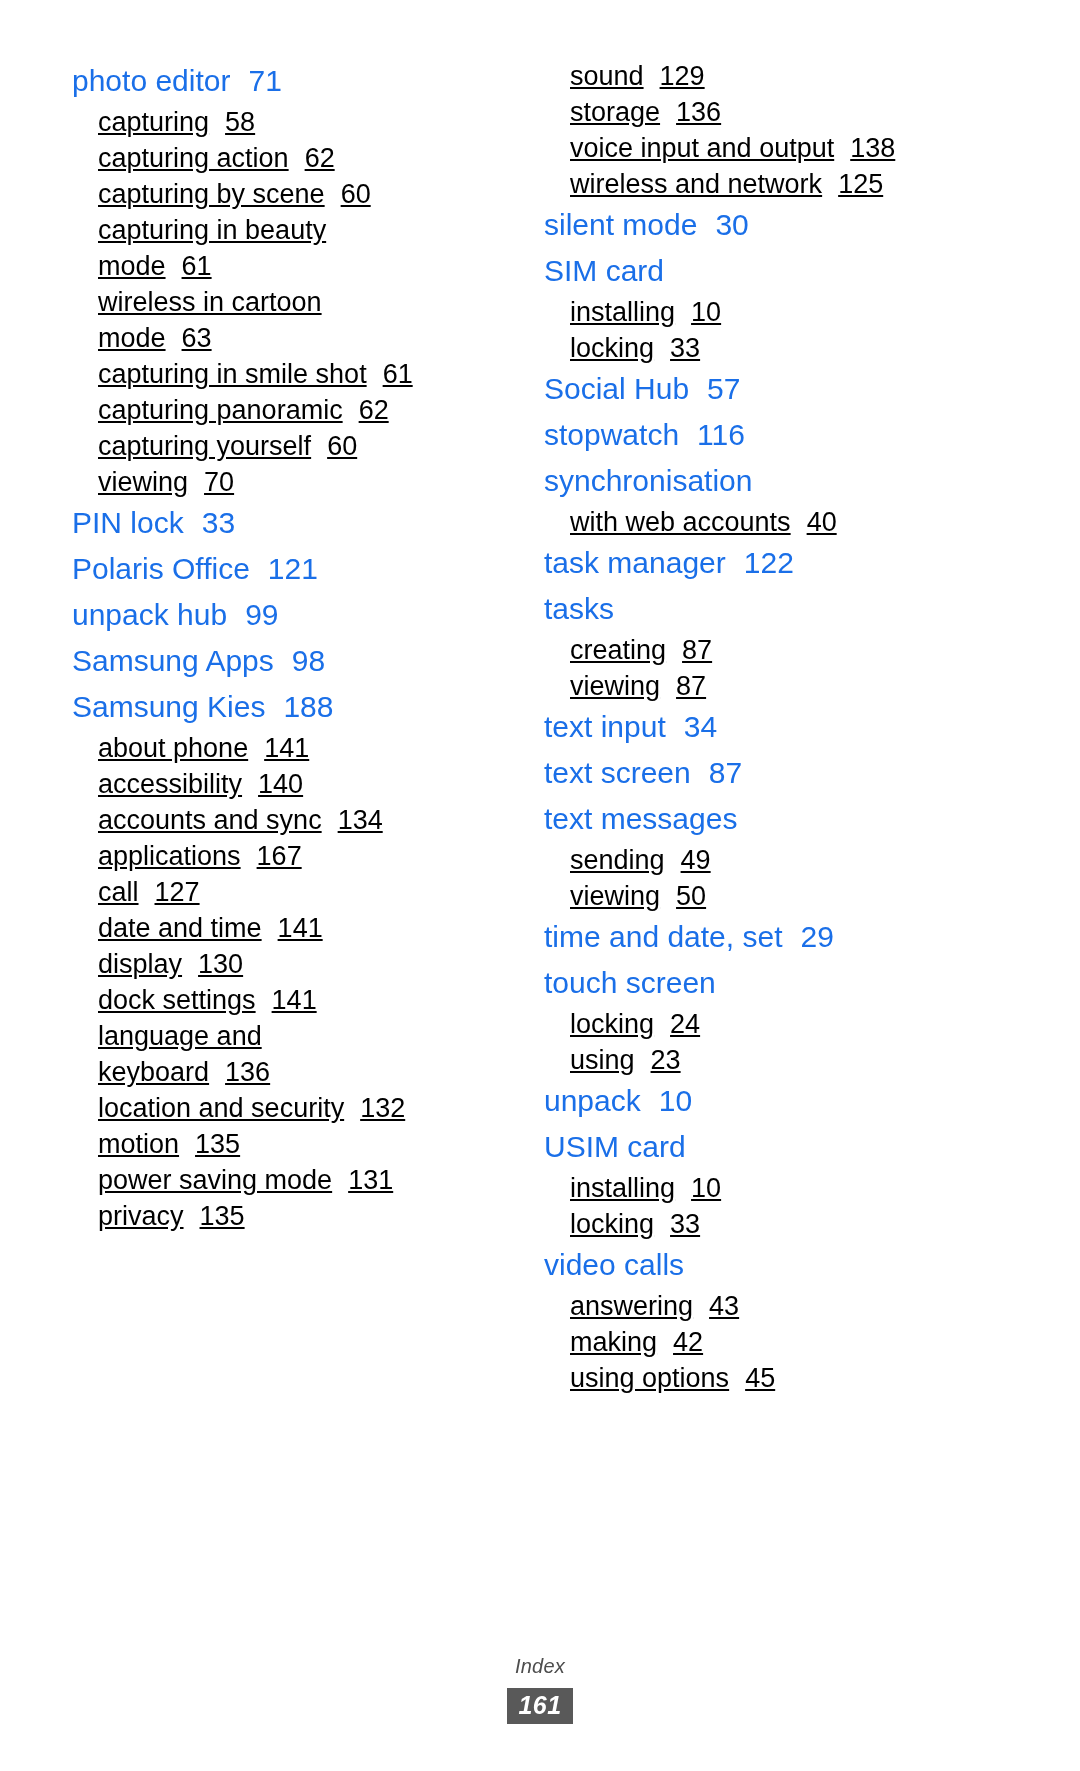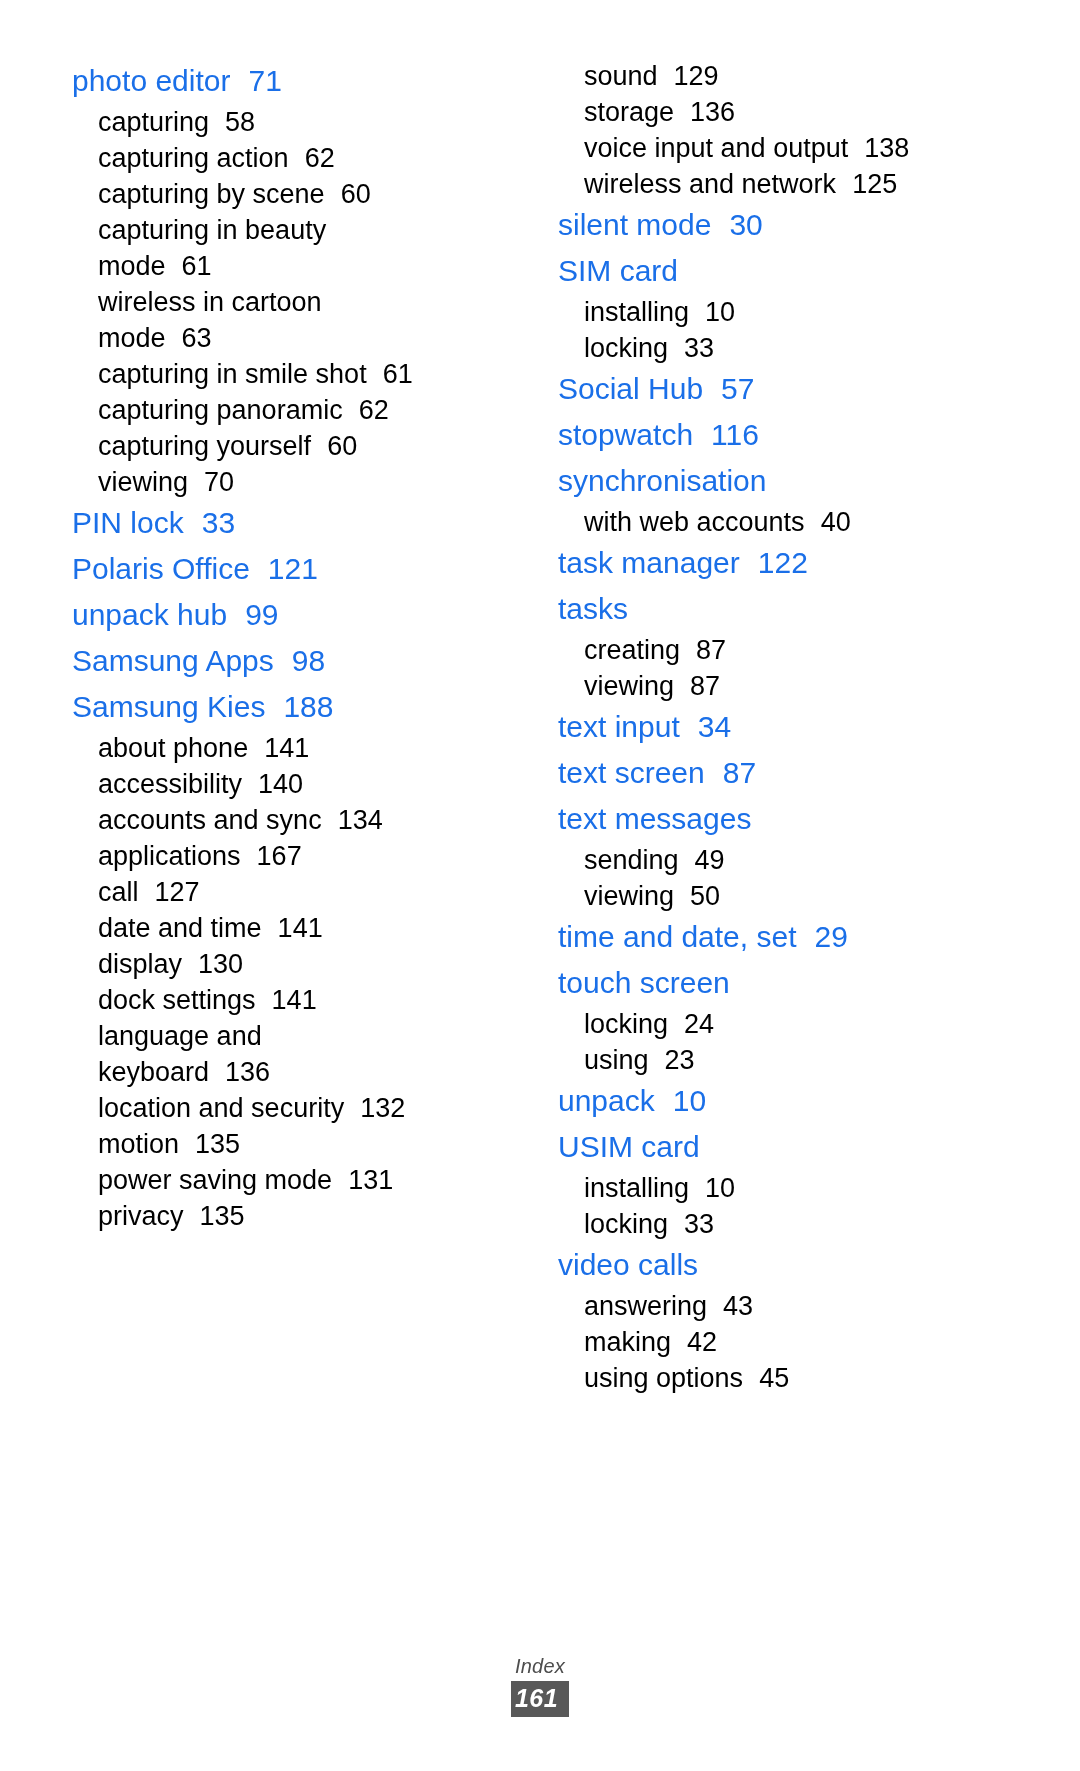--- a/index.html
+++ b/index.html
@@ -22,21 +22,21 @@
     height: 1771px;
   }
   .columns {
     position: absolute;
     left: 72px;
     top: 58px;
     width: 936px;
     display: flex;
     flex-direction: row;
     align-items: flex-start;
-    gap: 32px;
+    gap: 18px;
   }
   .column {
     width: 454px;
     flex: 0 0 454px;
   }
   
   .entry-main {
     color: #1a6fe8;
     font-size: 30px;
     line-height: 46px;
@@ -48,52 +48,53 @@
     margin-left: 18px;
   }
   
   .entry-sub {
     color: #000000;
     font-size: 27px;
     line-height: 36px;
     white-space: nowrap;
     margin: 0;
     padding-left: 26px;
+    text-decoration: underline;
   }
   .entry-sub .num {
     margin-left: 16px;
   }
   
   .entry-sub.cont {
     padding-left: 26px;
   }
   .footer {
     position: absolute;
     left: 0;
     top: 1655px;
     width: 1080px;
     text-align: center;
   }
   .footer-label {
     font-style: italic;
     font-size: 20px;
     color: #4d4d4d;
     display: block;
-    margin-bottom: 3px;
+    margin-bottom: 10px;
     letter-spacing: 0.2px;
   }
   .footer-pagebox {
     display: inline-block;
     background: #595959;
     color: #ffffff;
     font-style: italic;
     font-weight: bold;
     font-size: 25px;
     line-height: 32px;
-    padding: 1px 11px 3px 4px;
+    padding: 1px 11px 3px 11px;
     letter-spacing: 0.5px;
   }
 </style>
 </head>
 <body>
 
 <div class="page">
 
   <div class="columns">
     <div class="column" id="col-left">

